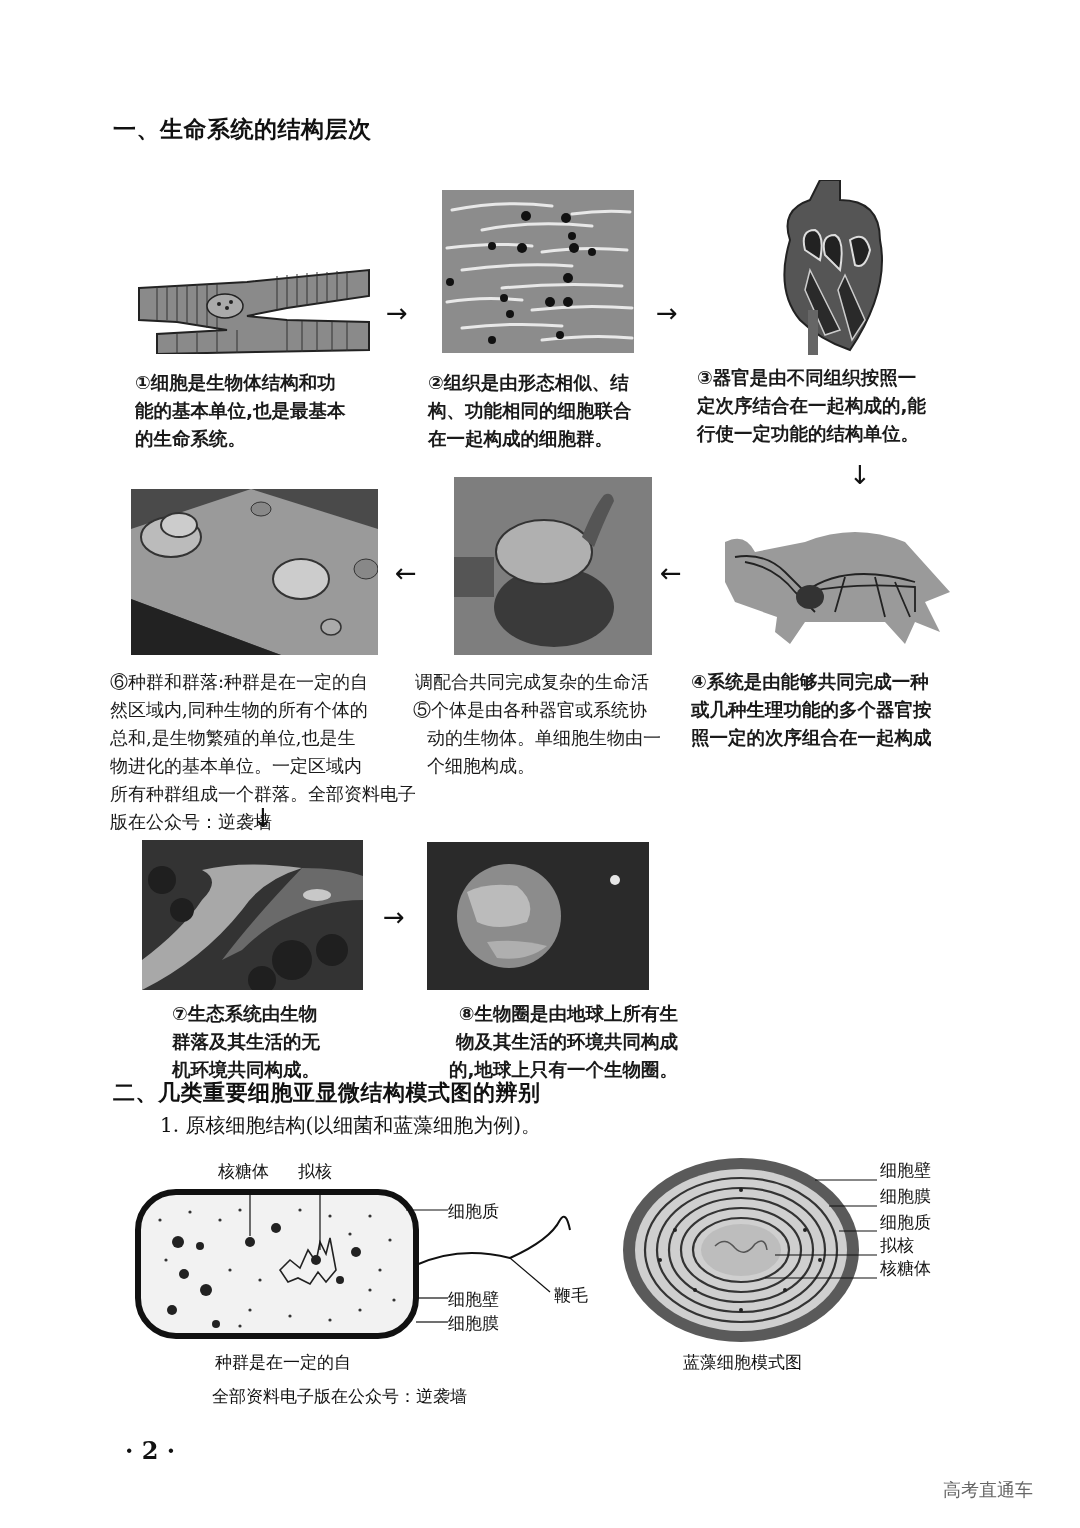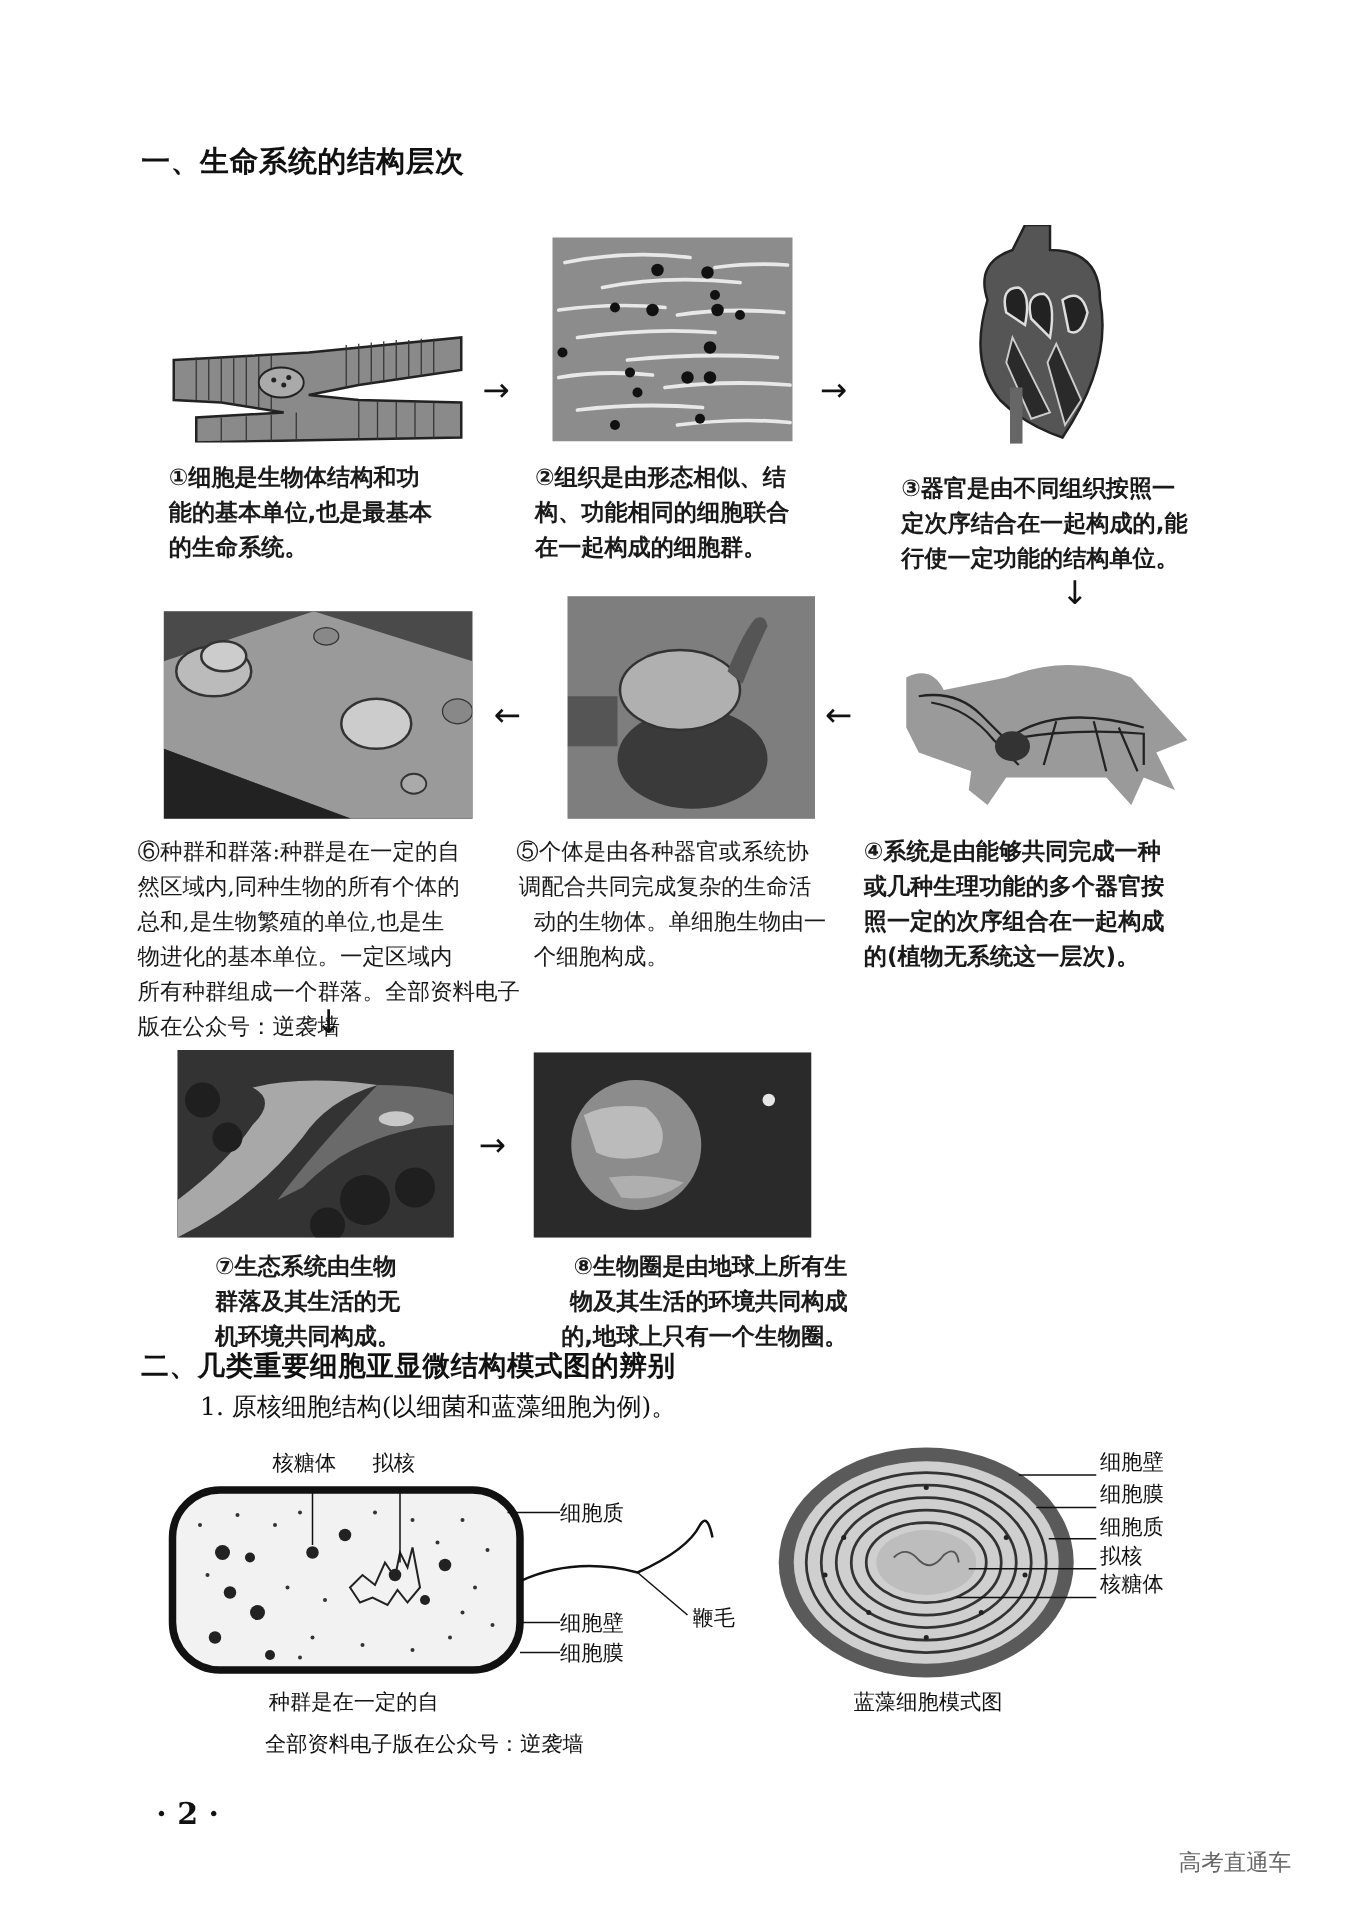--- a/index.html
+++ b/index.html
@@ -109,21 +109,21 @@
 <div class="abs cap" style="left:135px; top:369px; width:290px;">
   <div>①细胞是生物体结构和功</div>
   <div>能的基本单位,也是最基本</div>
   <div>的生命系统。</div>
 </div>
 <div class="abs cap" style="left:428px; top:369px; width:260px;">
   <div>②组织是由形态相似、结</div>
   <div>构、功能相同的细胞联合</div>
   <div>在一起构成的细胞群。</div>
 </div>
-<div class="abs cap" style="left:697px; top:378px; width:280px;margin-left:24px;">
+<div class="abs cap" style="left:697px; top:364px; width:280px;">
   <div>③器官是由不同组织按照一</div>
   <div>定次序结合在一起构成的,能</div>
   <div>行使一定功能的结构单位。</div>
 </div>
 
 <div class="abs arrow" style="left:849px; top:462px;">↓</div>
 
 <div class="abs pic" style="left:131px; top:489px; width:247px; height:166px; background:#6b6b6b;">
   <svg width="247" height="166" viewBox="0 0 247 166">
     <rect width="247" height="166" fill="#4a4a4a"></rect>
@@ -164,30 +164,29 @@
 </div>
 
 <div class="abs cap light" style="left:110px; top:668px; width:310px; font-size:18px;">
   <div>⑥种群和群落:种群是在一定的自</div>
   <div>然区域内,同种生物的所有个体的</div>
   <div>总和,是生物繁殖的单位,也是生</div>
   <div>物进化的基本单位。一定区域内</div>
   <div><span>所有种群组成一个群落。</span><span style="font-family:'DejaVu Sans',sans-serif; font-weight:normal;">全部资料电子版在公众号：逆袭墙</span></div>
 </div>
 <div class="abs cap light" style="left:413px; top:668px; width:280px; font-size:18px;">
+  <div style="padding-left:2px;">调配合共同完成复杂的生命活</div>
   <div>⑤个体是由各种器官或系统协</div>
-  <div style="padding-left:2px;">调配合共同完成复杂的生命活</div>
   <div style="padding-left:14px;">动的生物体。单细胞生物由一</div>
   <div style="padding-left:14px;">个细胞构成。</div>
 </div>
 <div class="abs cap" style="left:691px; top:668px; width:290px;">
   <div>④系统是由能够共同完成一种</div>
   <div>或几种生理功能的多个器官按</div>
   <div>照一定的次序组合在一起构成</div>
-  <div>的(植物无系统这一层次)。</div>
 </div>
 
 <div class="abs arrow" style="left:252px; top:805px;">↓</div>
 
 <div class="abs pic" style="left:142px; top:840px; width:221px; height:150px; background:#3a3a3a;">
   <svg width="221" height="150" viewBox="0 0 221 150">
     <rect width="221" height="150" fill="#333"></rect>
     <path d="M60,30 Q100,20 160,28 Q120,40 100,70 Q60,120 0,150 L0,120 Q40,90 60,60 Q80,40 60,30 Z" fill="#a8a8a8"></path>
     <path d="M160,28 Q200,28 221,36 L221,60 Q180,60 140,80 Q120,90 100,110 L80,120 Q110,80 160,28Z" fill="#6a6a6a"></path>
     <ellipse cx="175" cy="55" rx="14" ry="6" fill="#c8c8c8"></ellipse>

